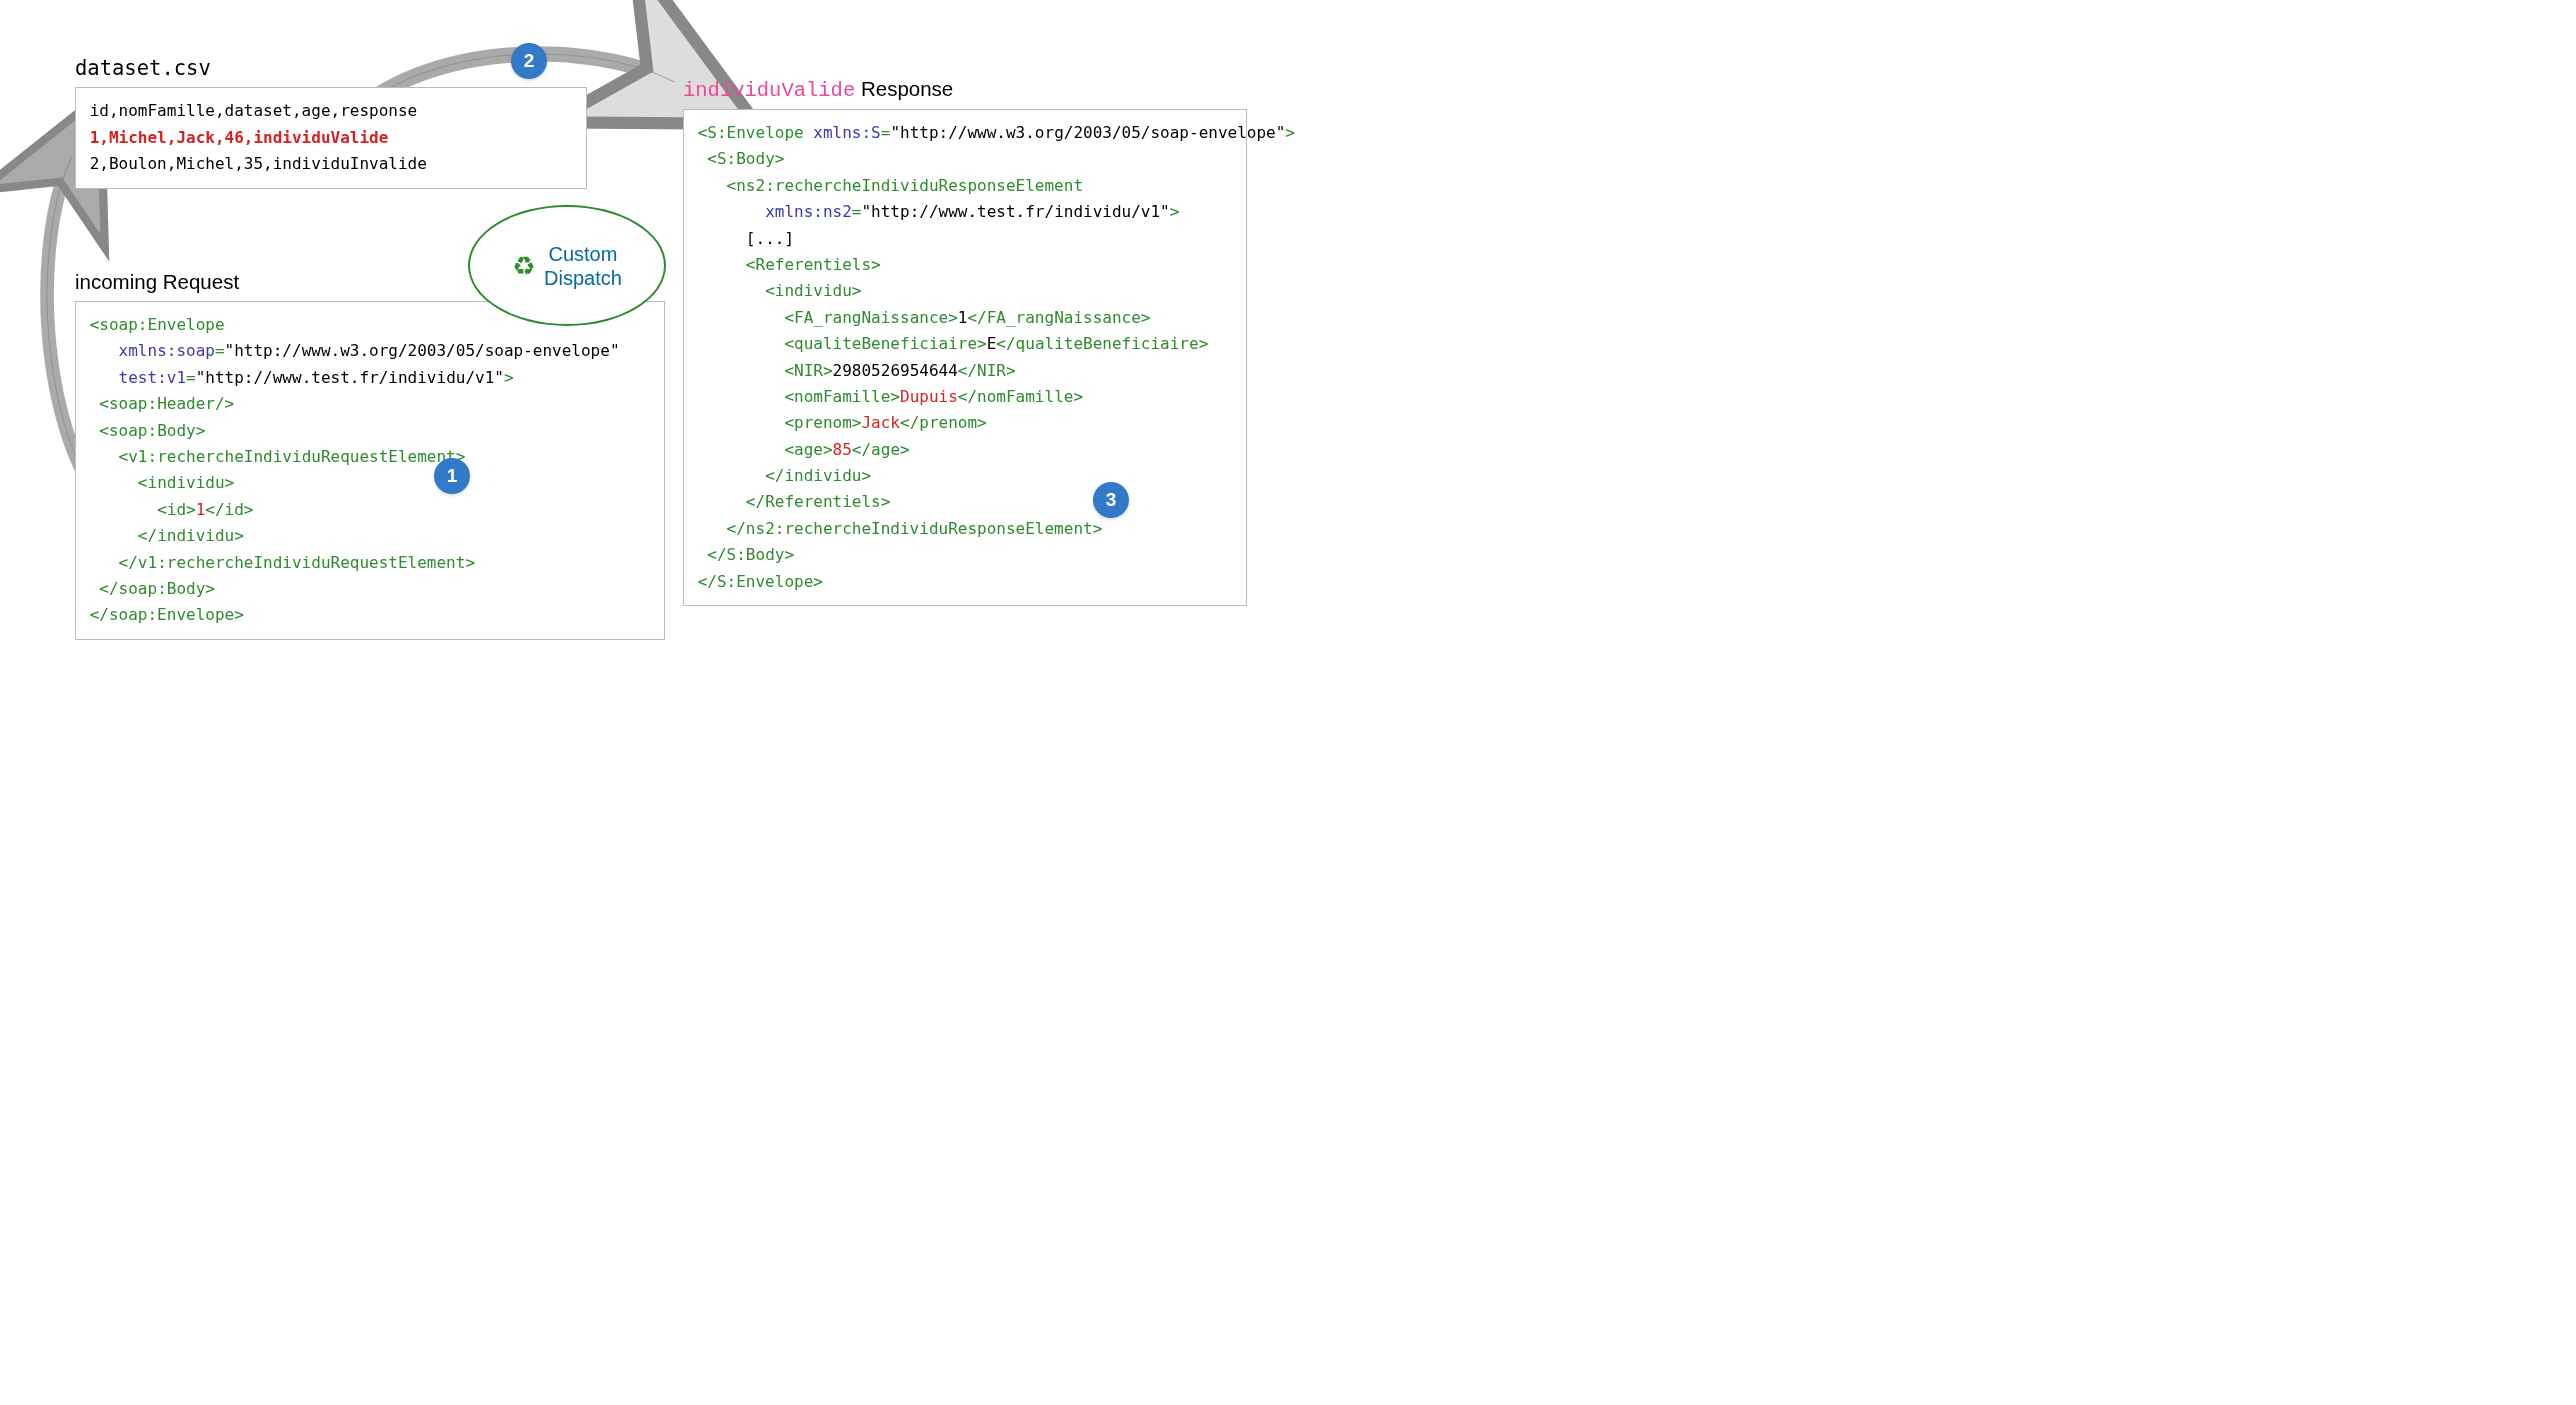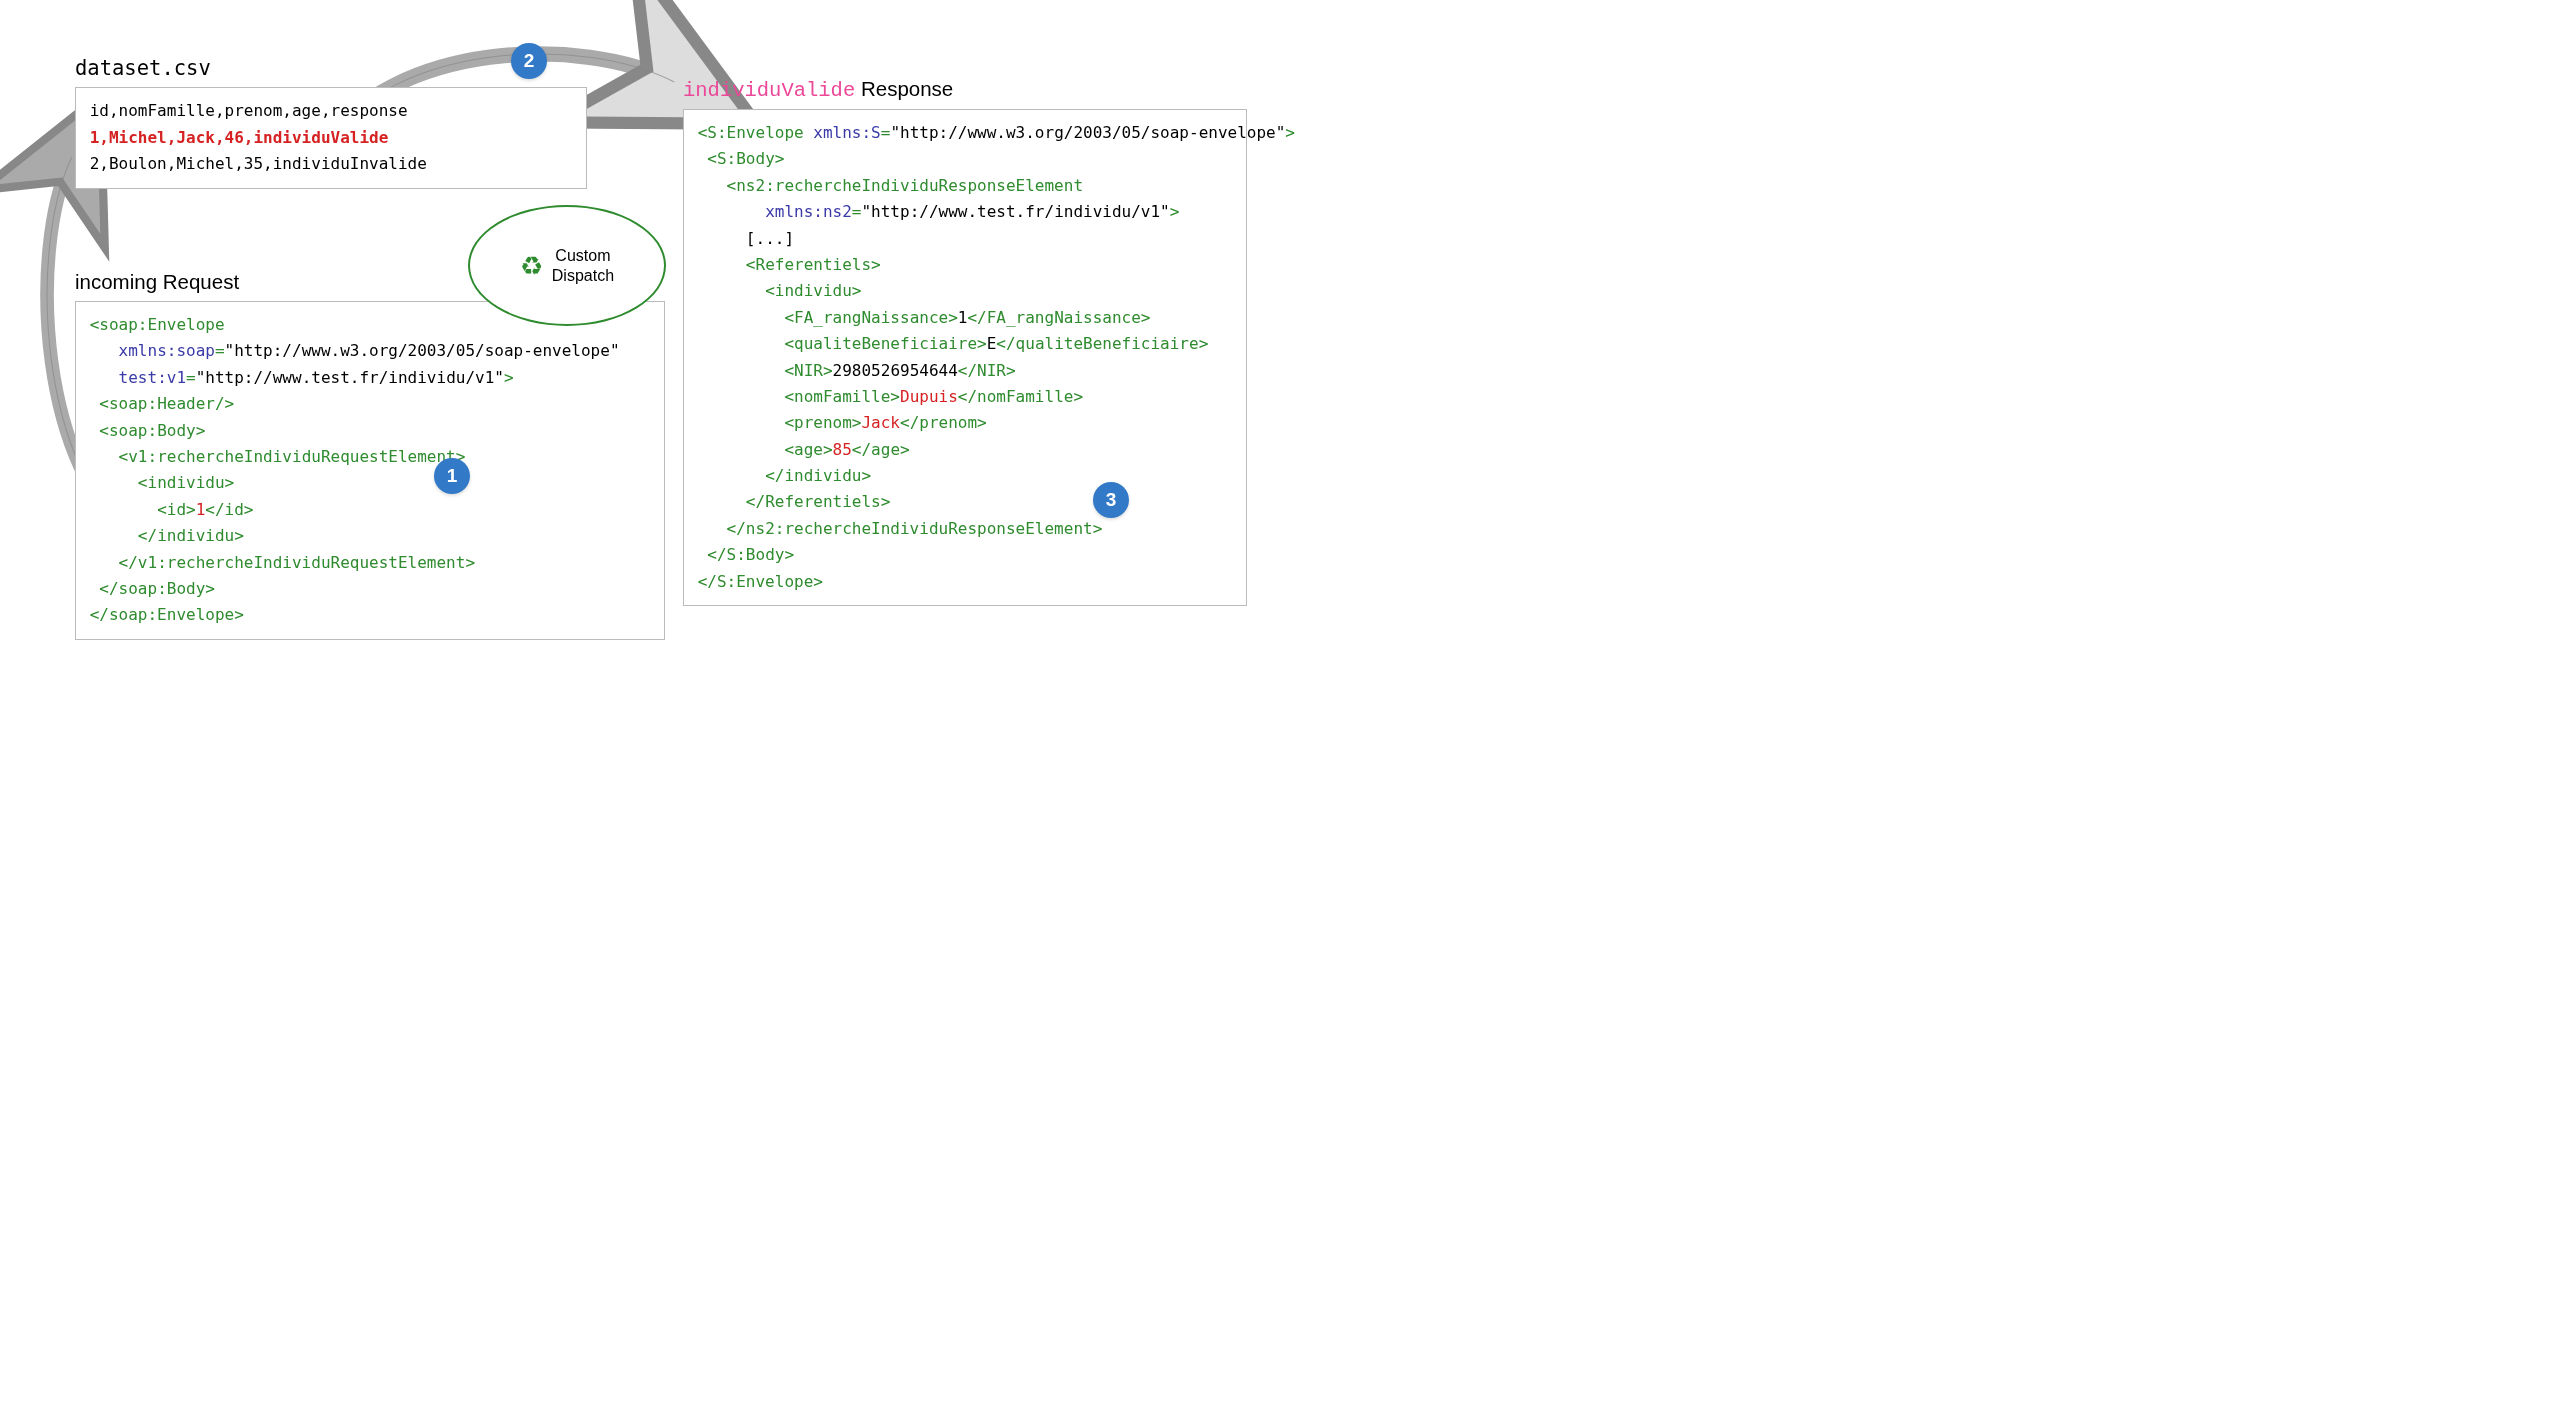--- a/index.html
+++ b/index.html
@@ -84,22 +84,22 @@
     height: 121px;
     border: 2.6px solid #2e8b2e;
     border-radius: 50%;
     display: flex;
     align-items: center;
     justify-content: center;
     gap: 8.5px;
     background: #fff;
   }
   .dispatch-label {
-    color: #000000;
-    font-size: 16px;
+    color: #0369a1;
+    font-size: 20px;
     line-height: 1.2;
     text-align: center;
   }
   .recycle {
     color: #2e8b2e;
     font-size: 26px;
     line-height: 1;
   }
   svg.arrow {
     position: absolute;
@@ -127,21 +127,21 @@
       <marker id="ah2" markerWidth="14" markerHeight="14" refX="7" refY="7" orient="auto">
         <path d="M1,1 L13,7 L1,13 L5,7 Z" fill="#ddd" stroke="#888" stroke-width="0.8"></path>
       </marker>
     </defs>
     <path d="M40,150 C120,30 340,20 450,76" fill="none" stroke="#aaa" stroke-width="18" marker-end="url(#ah2)"></path>
     <path d="M40,150 C120,30 340,20 450,76" fill="none" stroke="#888" stroke-width="1.2" opacity="0.7"></path>
   </svg>
 
   <div class="dataset-block">
     <div class="title">dataset.csv</div>
-    <div class="box"><span class="txt">id,nomFamille,prenom,age,response</span>
+    <div class="box"><span class="txt">id,nomFamille,dataset,age,response</span>
 <span class="hl-row">1,Michel,Jack,46,individuValide</span>
 <span class="txt">2,Boulon,Michel,35,individuInvalide</span></div>
   </div>
 
   <div class="request-block">
     <div class="title title-plain">incoming Request</div>
     <div class="box"><span class="tag">&lt;<span>soap:Envelope</span></span>
    <span class="attr">xmlns:soap</span><span class="tag">=</span><span class="txt">"http://www.w3.org/2003/05/soap-envelope"</span>
    <span class="attr">test:v1</span><span class="tag">=</span><span class="txt">"http://www.test.fr/individu/v1"</span><span class="tag">&gt;</span>
  <span class="tag">&lt;<span>soap:Header</span>/&gt;</span>

